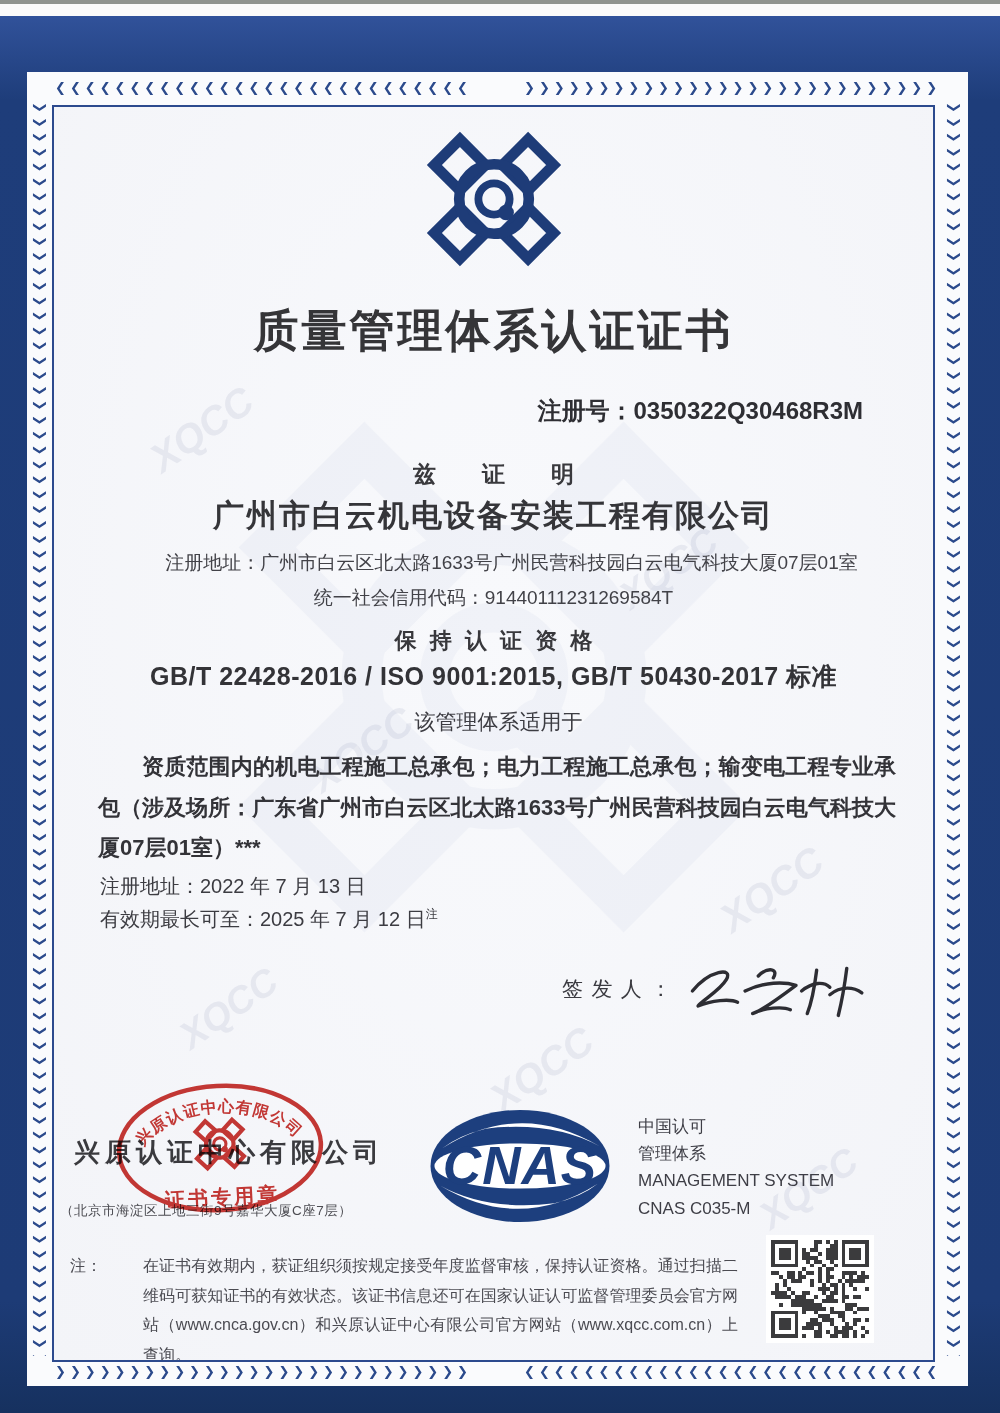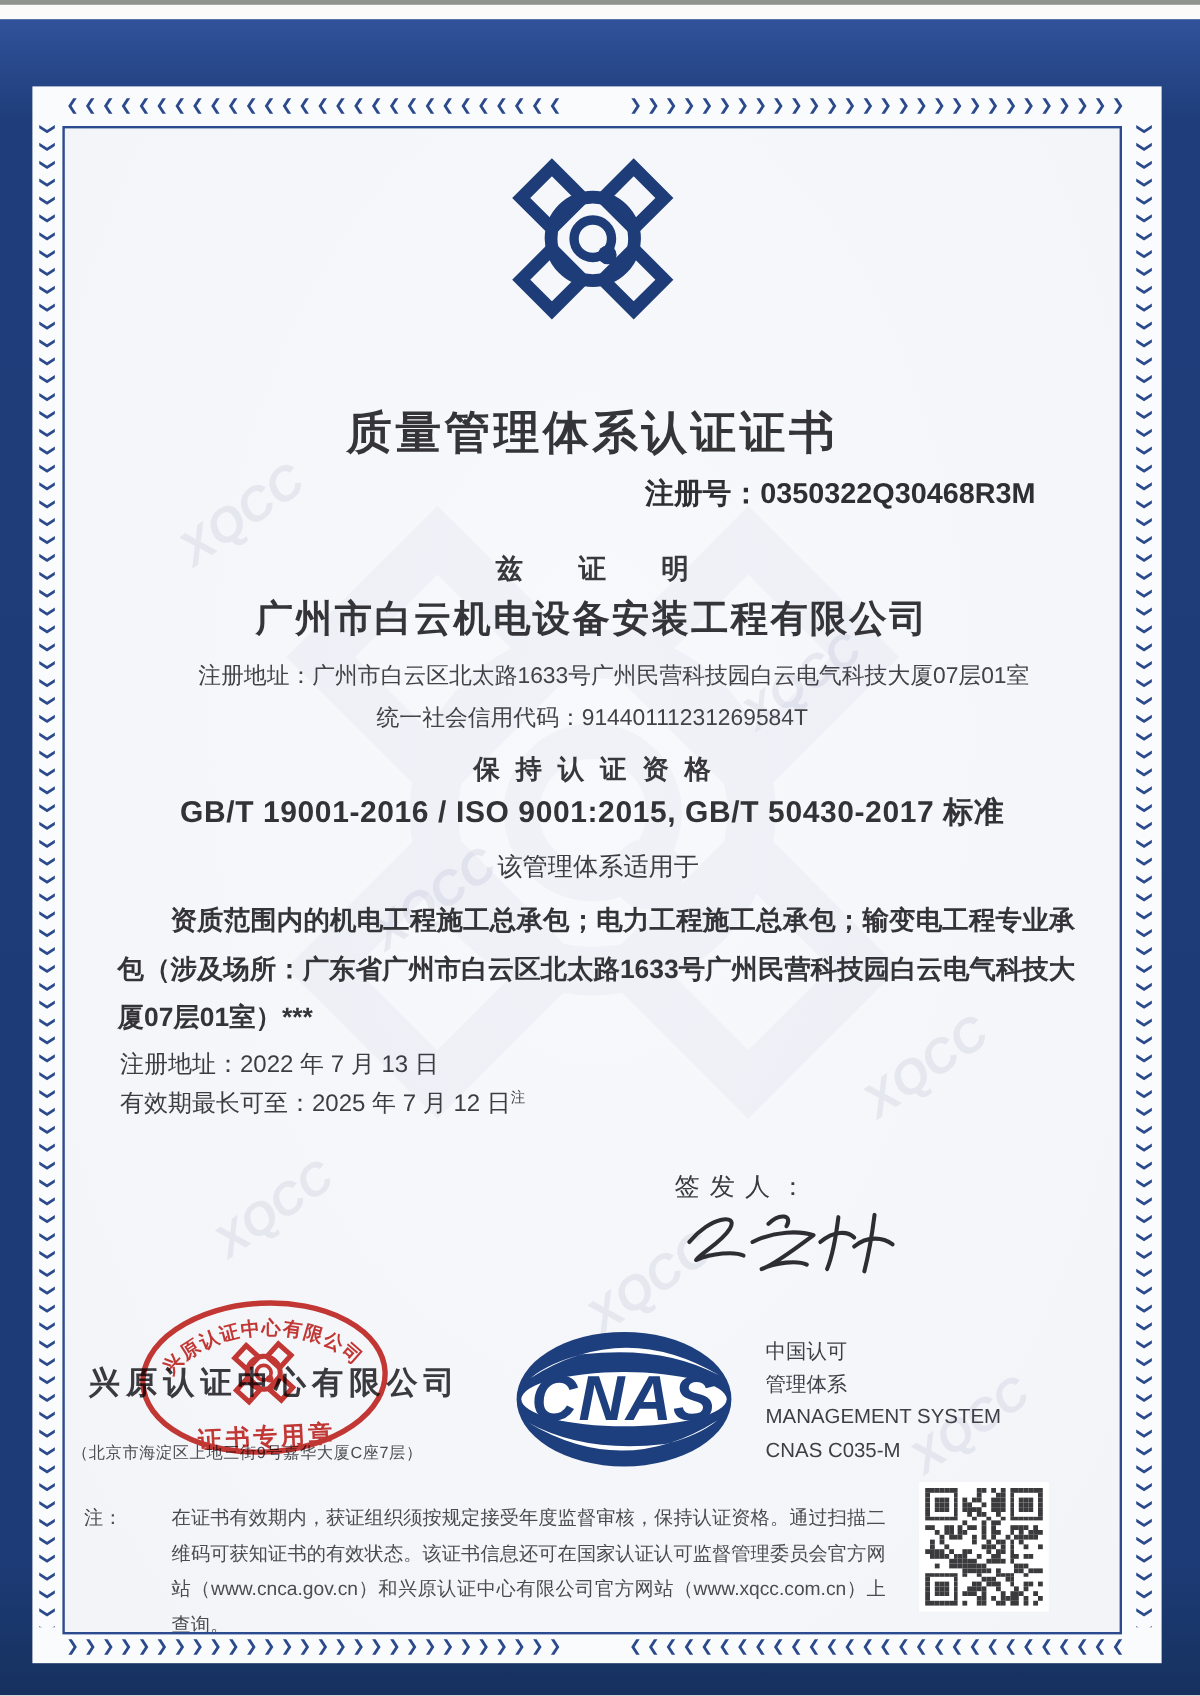--- a/index.html
+++ b/index.html
@@ -23,36 +23,36 @@
   .inner{position:absolute;top:33px;left:25px;right:33px;bottom:24px;border:2px solid #2c4a8e;
          background:radial-gradient(ellipse at 50% 40%, #f8f9fc 0%, #f3f4f8 100%);}
   .content{position:absolute;inset:0;overflow:hidden;}
   .row{position:absolute;left:0;right:0;text-align:center;}
   
   .wm{position:absolute;font-weight:bold;font-style:italic;color:rgba(150,158,185,.16);
       transform:rotate(-35deg);pointer-events:none;}
   .wm-emblem{position:absolute;color:#7386b4;opacity:.05;pointer-events:none;}
   
   .logo-row{top:16px;}
-  .title{top:194px;font-size:38px;font-weight:900;letter-spacing:3px;color:#353538;margin-top:34px;}
+  .title{top:194px;font-size:45px;font-weight:900;letter-spacing:3px;color:#353538;}
   .regline{position:absolute;top:288px;right:70px;font-size:24px;font-weight:bold;color:#2e2e33;}
   .hereby{top:352px;font-size:23px;font-weight:bold;letter-spacing:.5em;padding-left:.5em;color:#39393d;}
   .company{top:388px;font-size:31px;font-weight:800;letter-spacing:2px;color:#353539;}
   .address{top:443px;font-size:19px;color:#424248;margin-left:36px;}
   .credit{top:478px;font-size:19px;color:#424248;}
   .conform{top:519px;font-size:22px;font-weight:bold;letter-spacing:.6em;padding-left:.6em;color:#38383c;}
   .standards{top:553px;font-size:25px;font-weight:bold;letter-spacing:.5px;color:#333337;}
   .scopehead{top:601px;font-size:21px;color:#3c3c42;padding-left:10px;}
   .scope{position:absolute;top:640px;left:44px;width:798px;font-size:22px;font-weight:600;
          line-height:1.85;text-align:justify;text-indent:2em;color:#333338;}
   .dateline{position:absolute;left:46px;font-size:20px;color:#3c3c42;}
   .issue{top:766px;}
   .valid{top:799px;}
   .valid sup{font-size:12px;}
-  .signer{position:absolute;top:852px;left:508px;font-size:21px;color:#3a3a40;display:flex;align-items:flex-start;flex-direction:column;}
+  .signer{position:absolute;top:852px;left:508px;font-size:21px;color:#3a3a40;display:flex;align-items:flex-start;}
   .signer-label{letter-spacing:.4em;padding-top:16px;}
   .sig-svg{width:190px;height:64px;margin-left:4px;}
   
   .f-company{position:absolute;top:1028px;left:20px;font-size:26px;font-weight:bold;letter-spacing:5px;color:#3a3a3e;}
   .f-addr{position:absolute;top:1095px;left:6px;font-size:13.5px;color:#4c4c52;letter-spacing:.5px;}
   .stamp{position:absolute;top:970px;left:56px;width:220px;height:142px;transform:rotate(-3deg);
          opacity:.9;mix-blend-mode:multiply;}
   .cnas-logo{position:absolute;top:1000px;left:372px;width:188px;height:118px;}
   .cnas-text{position:absolute;top:1006px;left:584px;font-size:17px;line-height:1.6;color:#3e3e46;}
   
@@ -123,21 +123,21 @@
 
         <div class="regline">
           <span>注册号：</span><span class="latin">0350322Q30468R3M</span>
         </div>
 
         <div class="row hereby">兹　证　明</div>
         <div class="row company">广州市白云机电设备安装工程有限公司</div>
         <div class="row address">注册地址：广州市白云区北太路1633号广州民营科技园白云电气科技大厦07层01室</div>
         <div class="row credit">统一社会信用代码：91440111231269584T</div>
         <div class="row conform">保持认证资格</div>
-        <div class="row standards latin">GB/T 19001-2016 / ISO 9001:2015, GB/T 50430-2017 标准</div>
+        <div class="row standards latin">GB/T 22428-2016 / ISO 9001:2015, GB/T 50430-2017 标准</div>
         <div class="row scopehead">该管理体系适用于</div>
         <div class="scope">资质范围内的机电工程施工总承包；电力工程施工总承包；输变电工程专业承包（涉及场所：广东省广州市白云区北太路1633号广州民营科技园白云电气科技大厦07层01室）***</div>
 
         <div class="dateline issue">
           <span>注册地址：</span><span>2022 年 7 月 13 日</span>
         </div>
         <div class="dateline valid">
           <span>有效期最长可至：</span><span>2025 年 7 月 12 日</span><sup>注</sup>
         </div>
 

